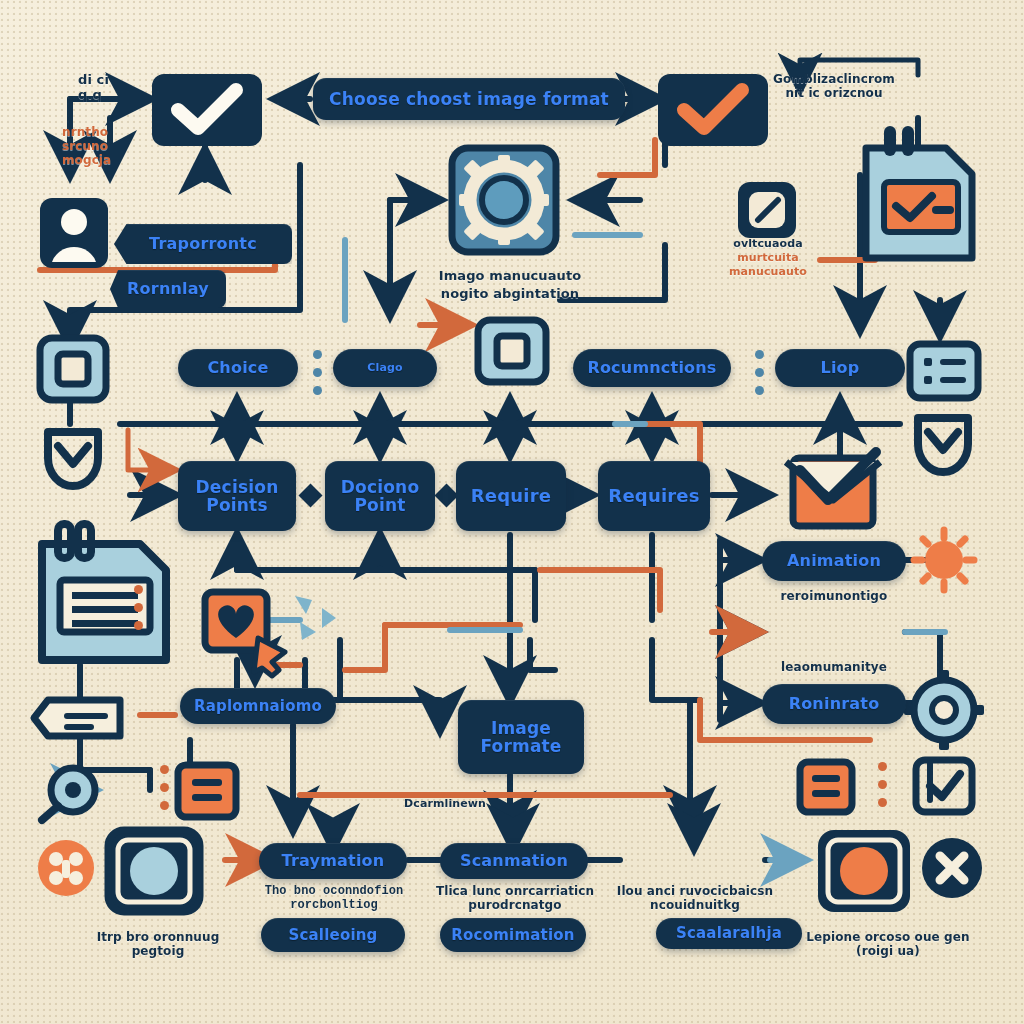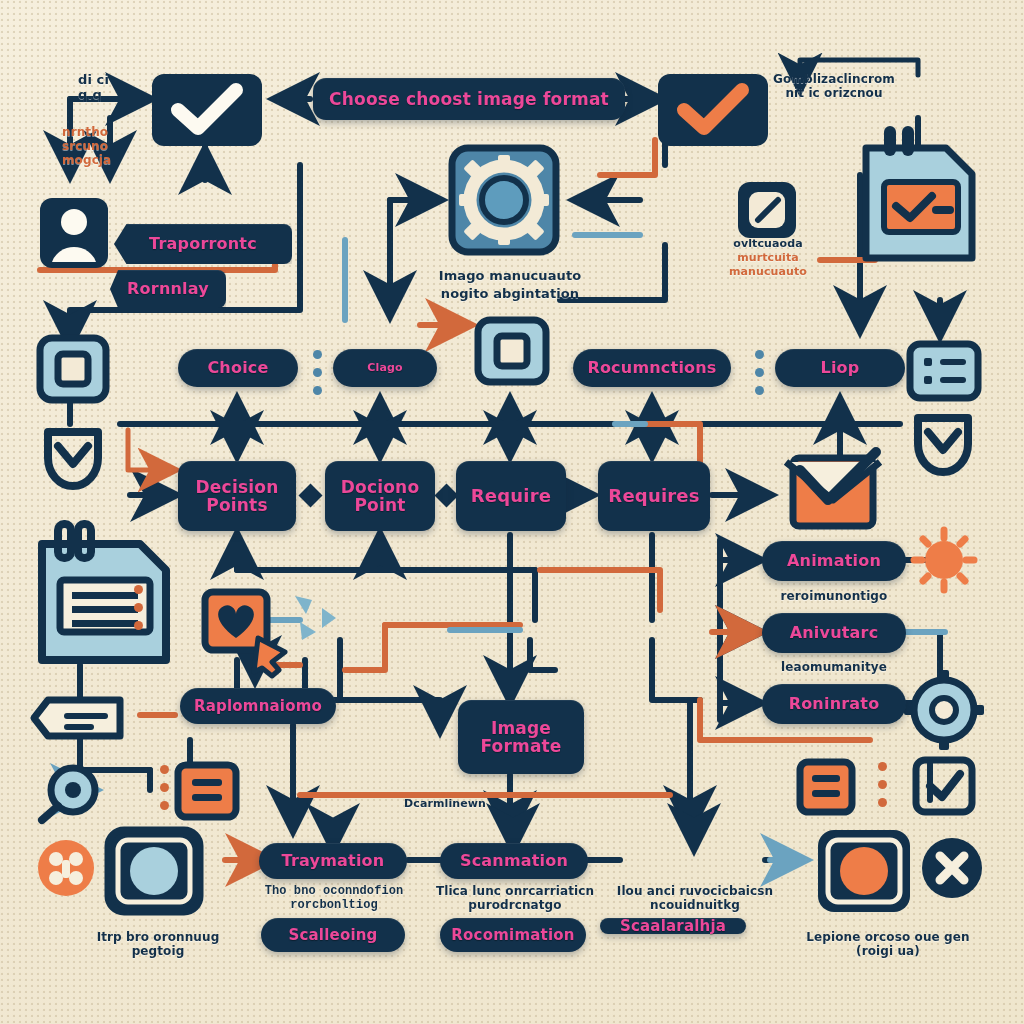--- a/index.html
+++ b/index.html
@@ -14,21 +14,21 @@
     background:
       radial-gradient(circle at 2px 2px, rgba(190,175,140,.30) 1px, transparent 1.6px) 0 0/6px 6px,
       radial-gradient(circle at 5px 5px, rgba(205,190,158,.22) 1px, transparent 1.6px) 3px 3px/6px 6px,
       linear-gradient(145deg,#f6efdd 0%,#f1e8d2 48%,#efe6cd 100%);
   }
   svg.layer{position:absolute;inset:0;width:1024px;height:1024px;pointer-events:none;}
 
   
   .node{
     position:absolute;box-sizing:border-box;
-    background:#12314b;color:#ec4899;
+    background:#12314b;color:#3b82f6;
     border-radius:13px;
     display:flex;align-items:center;justify-content:center;text-align:center;
     font-weight:700;letter-spacing:.2px;line-height:1.08;
     box-shadow:0 3px 7px rgba(20,35,55,.30), inset 0 1px 0 rgba(255,255,255,.07);
     padding:3px 8px;
     text-shadow:0 1px 1px rgba(0,0,0,.35);
   }
   .pill{border-radius:20px;}
   .tag{ 
     border-radius:8px;
@@ -402,21 +402,20 @@
   <div class="node pill" style="left:775px;top:349px;width:130px;height:38px;font-size:16px;">Liop</div>
 
   <div class="node" style="left:178px;top:461px;width:118px;height:70px;font-size:17px;white-space:pre-line;">Decision
 Points</div>
   <div class="node" style="left:325px;top:461px;width:110px;height:70px;font-size:17px;white-space:pre-line;">Dociono
 Point</div>
   <div class="node" style="left:456px;top:461px;width:110px;height:70px;font-size:18px;">Require</div>
   <div class="node" style="left:598px;top:461px;width:112px;height:70px;font-size:18px;">Requires</div>
 
   <div class="node pill" style="left:762px;top:541px;width:144px;height:40px;font-size:16px;">Animation</div>
-  <div class="node pill" style="left:762px;top:613px;width:144px;height:40px;font-size:16px;">Anivutarc</div>
   <div class="node pill" style="left:762px;top:684px;width:144px;height:40px;font-size:16px;">Roninrato</div>
 
   <div class="cap" style="left:762px;top:589px;width:144px;font-size:12px;">reroimunontigo</div>
   <div class="cap" style="left:762px;top:660px;width:144px;font-size:12px;">leaomumanitye</div>
 
   <div class="node pill" style="left:180px;top:688px;width:156px;height:36px;font-size:15px;">Raplomnaiomo</div>
 
   <div class="node" style="left:458px;top:700px;width:126px;height:74px;font-size:17px;white-space:pre-line;">Image
 Formate</div>
 
@@ -425,21 +424,21 @@
 rorcbonltiog</div>
   <div class="node pill" style="left:261px;top:918px;width:144px;height:34px;font-size:15px;">Scalleoing</div>
 
   <div class="node pill" style="left:440px;top:843px;width:148px;height:36px;font-size:16px;">Scanmation</div>
   <div class="cap" style="left:426px;top:884px;width:178px;font-size:12px;white-space:pre-line;">Tlica lunc onrcarriaticn
 purodrcnatgo</div>
   <div class="node pill" style="left:440px;top:918px;width:146px;height:34px;font-size:15px;">Rocomimation</div>
 
   <div class="cap" style="left:606px;top:884px;width:178px;font-size:12px;white-space:pre-line;">Ilou anci ruvocicbaicsn
 ncouidnuitkg</div>
-  <div class="node pill" style="left:600px;top:918px;width:146px;height:16px;font-size:15px;">Scaalaralhja</div>
+  <div class="node pill" style="left:656px;top:918px;width:146px;height:31px;font-size:15px;">Scaalaralhja</div>
 
   <div class="cap" style="left:78px;top:72px;width:80px;font-size:13px;white-space:pre-line;text-align:left;">di ci
 q.q</div>
 
   <div class="cap orange" style="left:62px;top:125px;width:110px;font-size:12px;white-space:pre-line;text-align:left;">nrntho
 srcuno
 mogcja</div>
 
   <div class="cap" style="left:756px;top:72px;width:156px;font-size:12px;white-space:pre-line;">Gomblizaclincrom
 nit ic orizcnou</div>

